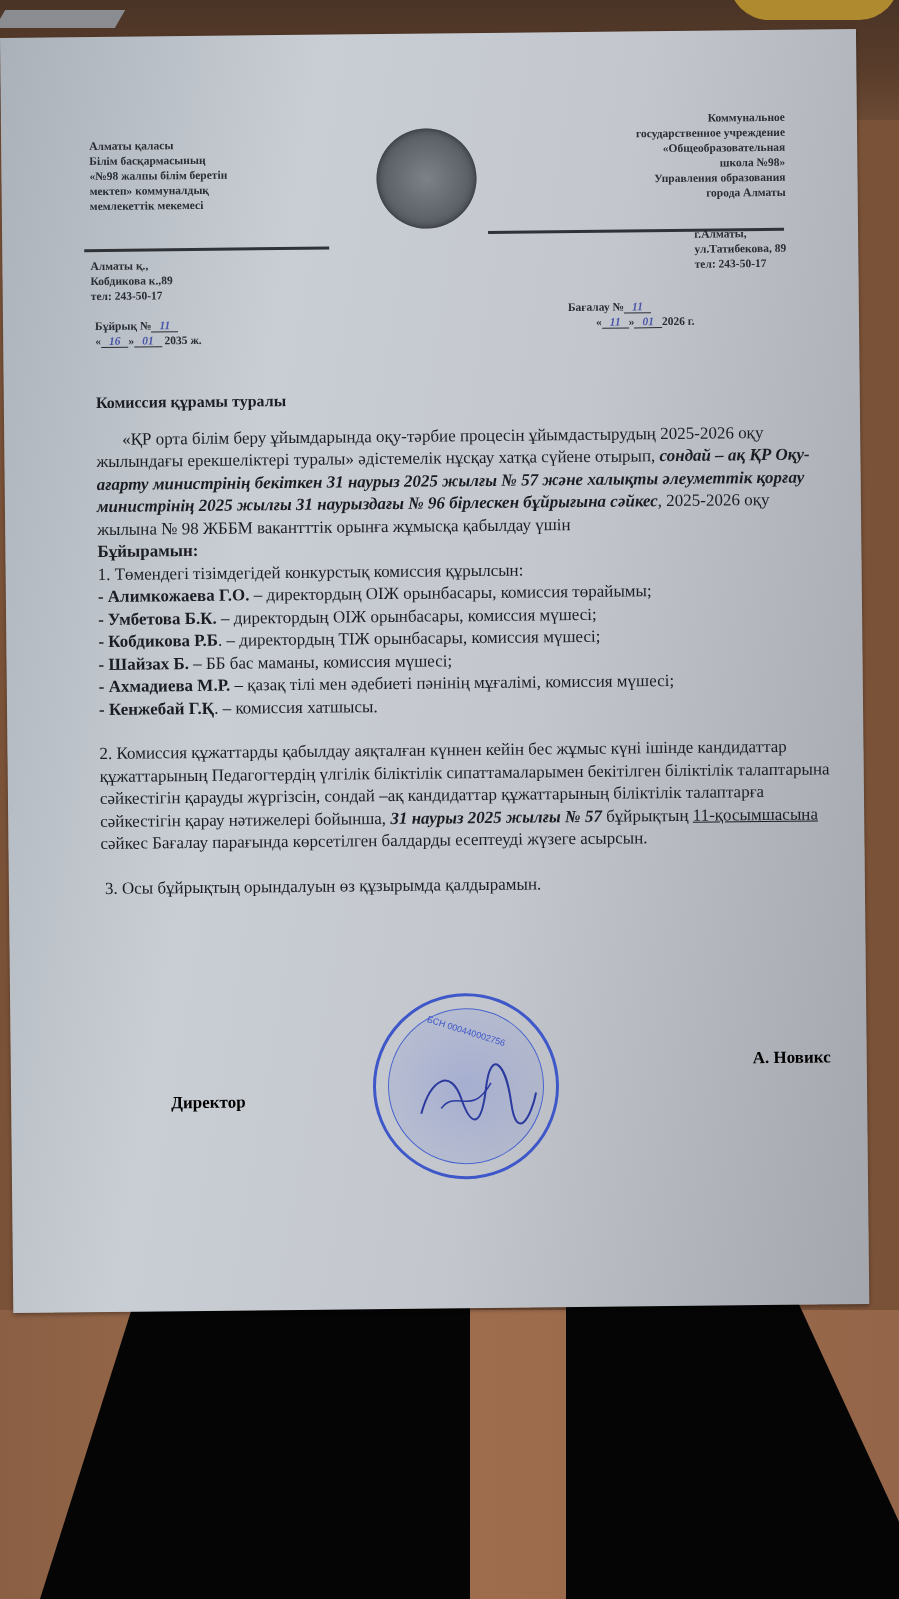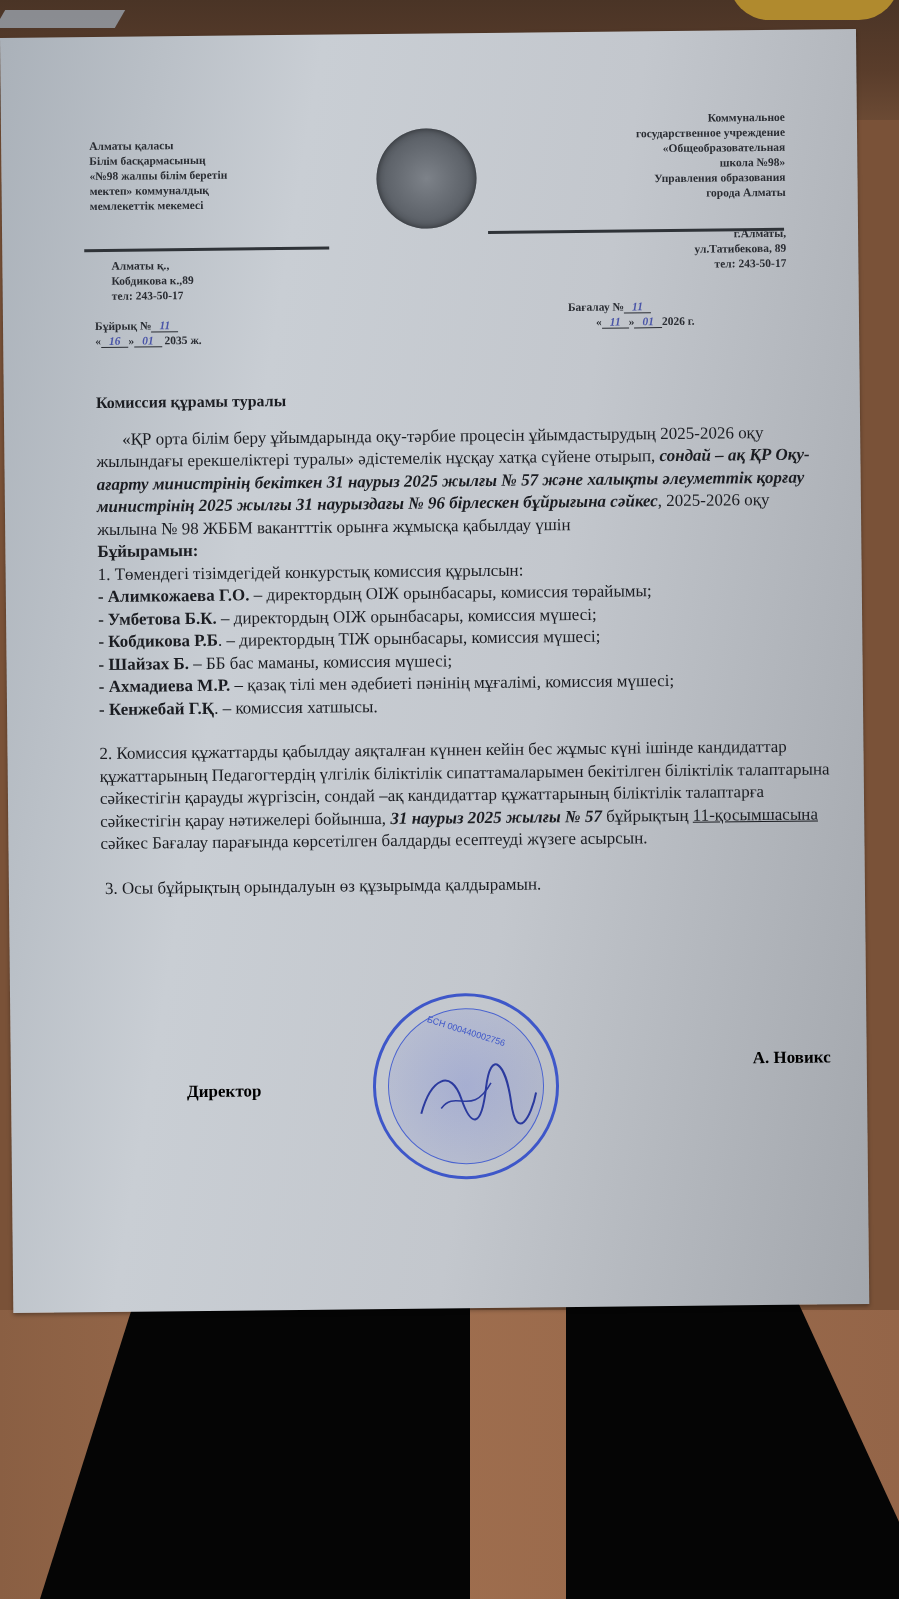--- a/index.html
+++ b/index.html
@@ -38,35 +38,35 @@
   .doc { position:absolute; color:#1b1d22; }
   .hdr-left { left:88px; top:102px; font-size:11.5px; font-weight:bold; line-height:15px; color:#2a2d33; }
   .hdr-right { right:72px; top:80px; font-size:11.5px; font-weight:bold; line-height:15px; text-align:right; color:#2a2d33; }
   .emblem {
     position:absolute; left:375px; top:95px; width:100px; height:100px; border-radius:50%;
     background:radial-gradient(circle,#7d8289 0%,#5f646b 55%,#40444a 100%);
     box-shadow:inset 0 0 6px #2a2d31;
   }
   .rule-left { position:absolute; left:82px; top:212px; width:245px; height:3px; background:#2f3338; }
   .rule-right { position:absolute; left:486px; top:198px; width:296px; height:3px; background:#2f3338; }
-  .addr-left { left:88px; top:222px; font-size:11.5px; font-weight:bold; line-height:15px; color:#2a2d33;margin-left:21px; }
-  .addr-right { right:72px; top:196px; font-size:11.5px; font-weight:bold; line-height:15px; text-align:right; color:#2a2d33; }
+  .addr-left { left:88px; top:222px; font-size:11.5px; font-weight:bold; line-height:15px; color:#2a2d33; }
+  .addr-right { right:72px; top:196px; font-size:11.5px; font-weight:bold; line-height:15px; text-align:left; color:#2a2d33; }
   .order-left { left:92px; top:282px; font-size:11.5px; font-weight:bold; line-height:15px; color:#2a2d33; }
   .order-right { left:565px; top:268px; font-size:11.5px; font-weight:bold; line-height:15px; color:#2a2d33; }
   .hand { color:#4a55a8; font-style:italic; font-weight:bold; border-bottom:1px solid #2a2d33; padding:0 8px; }
   .body-text { left:92px; top:355px; width:730px; font-size:17px; line-height:22.5px; }
   .title { font-weight:bold; font-size:16px; margin-bottom:14px; }
   .bi { font-weight:bold; font-style:italic; }
   .b { font-weight:bold; }
   .u { text-decoration:underline; }
   p { margin:0; }
   .indent { text-indent:26px; }
   .gap { height:22px; }
   .sig-row { position:absolute; left:160px; top:1042px; width:660px; height:30px; font-weight:bold; font-size:17px; }
-  .sig-title { position:absolute; left:0; top:4px;margin-left:16px; }
+  .sig-title { position:absolute; left:0; top:15px; }
   .sig-name { position:absolute; right:0; top:-24px; }
   .stamp {
     position:absolute; left:362px; top:960px; width:186px; height:186px; border-radius:50%;
     border:3px solid #3e57c9; box-sizing:border-box;
     background:radial-gradient(circle,rgba(80,100,220,.25) 0%,rgba(80,100,220,.12) 60%,transparent 61%);
   }
   .stamp .ring { position:absolute; inset:12px; border-radius:50%; border:1.5px solid #4a63d0; }
   .stamp .bin { position:absolute; left:50px; top:30px; font-size:9px; color:#3e57c9; font-family:"Liberation Sans",sans-serif; transform:rotate(18deg); }
   .scribble { position:absolute; left:400px; top:1025px; width:130px; height:70px; }
 </style>

